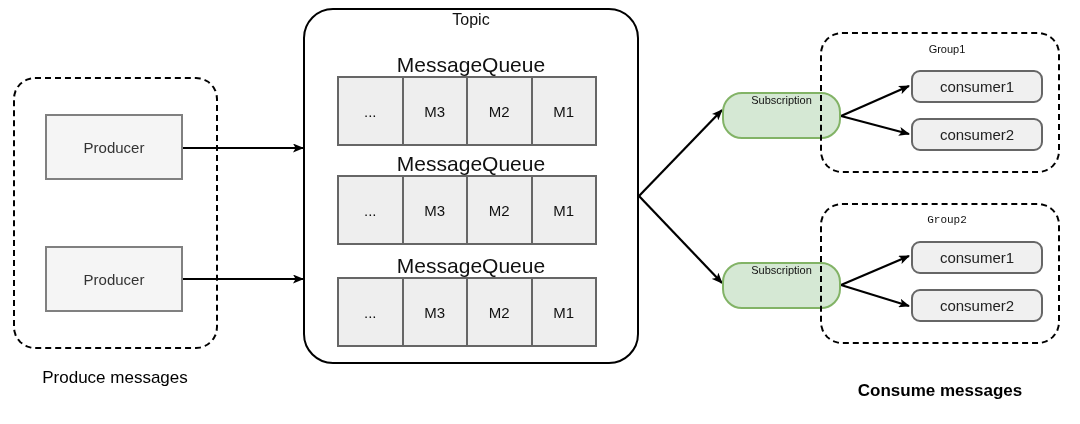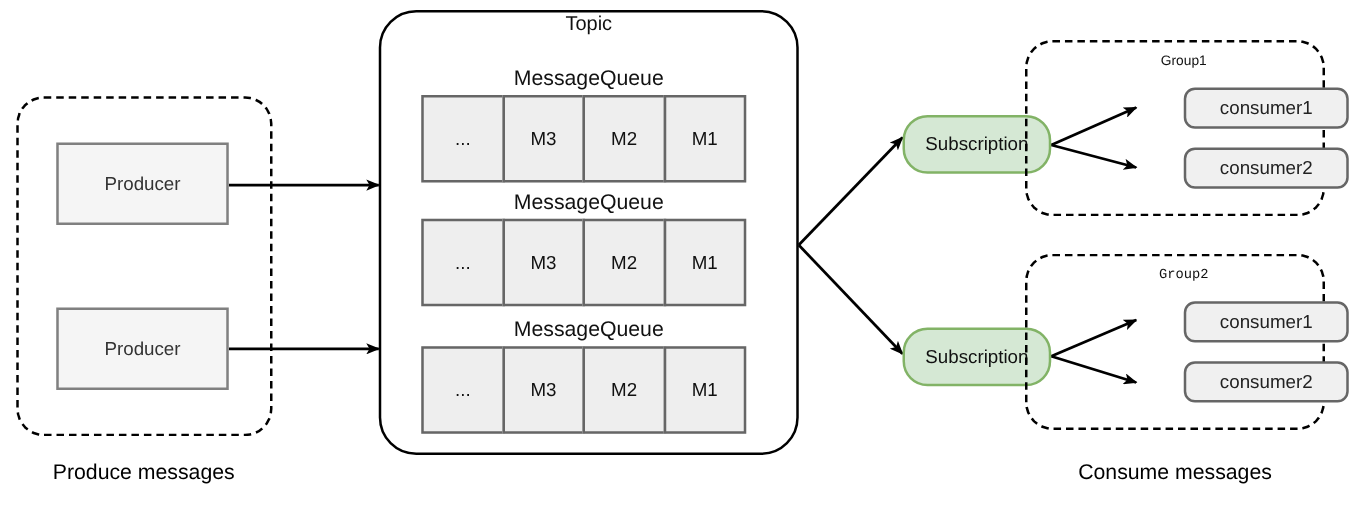--- a/index.html
+++ b/index.html
@@ -59,40 +59,39 @@
     position: absolute;
     border: 2px solid #666666;
     border-radius: 9px;
     background: #f0f0f0;
     box-sizing: border-box;
     display: flex;
     align-items: center;
     justify-content: center;
     font-size: 15px;
     color: #222222;
-    margin-left: 36px;
   }
 
   .subscription-box {
     position: absolute;
     border: 2px solid #82b366;
     border-radius: 20px;
     background: #d5e8d4;
     box-sizing: border-box;
     display: flex;
-    align-items: center;
-    justify-content: center;
-    font-size: 15px;
+    align-items: flex-start;
+    justify-content: center;
+    font-size: 11px;
     color: #111111;
   }
 
   
   .queue-label {
     position: absolute;
-    font-size: 17px;
+    font-size: 21px;
     color: #111111;
     text-align: center;
     white-space: nowrap;
   }
   .queue-row {
     position: absolute;
     display: flex;
     box-sizing: border-box;
   }
   .queue-cell {
@@ -213,15 +212,15 @@
 
   <div class="dash-group" style="left:820px; top:203px; width:240px; height:141px;"></div>
   <div class="label centered" style="left:947px; top:214px;font-family:Liberation Mono, monospace;">Group2</div>
   <div class="consumer-box" style="left:911px; top:241px; width:132px; height:33px;">
     <span>consumer1</span>
   </div>
   <div class="consumer-box" style="left:911px; top:289px; width:132px; height:33px;">
     <span>consumer2</span>
   </div>
 
-  <div class="caption centered" style="left:940px; top:368px;">Consume messages</div>
+  <div class="caption centered" style="left:940px; top:381px;font-weight:bold;">Consume messages</div>
 
 </div>
 
 </body></html>

